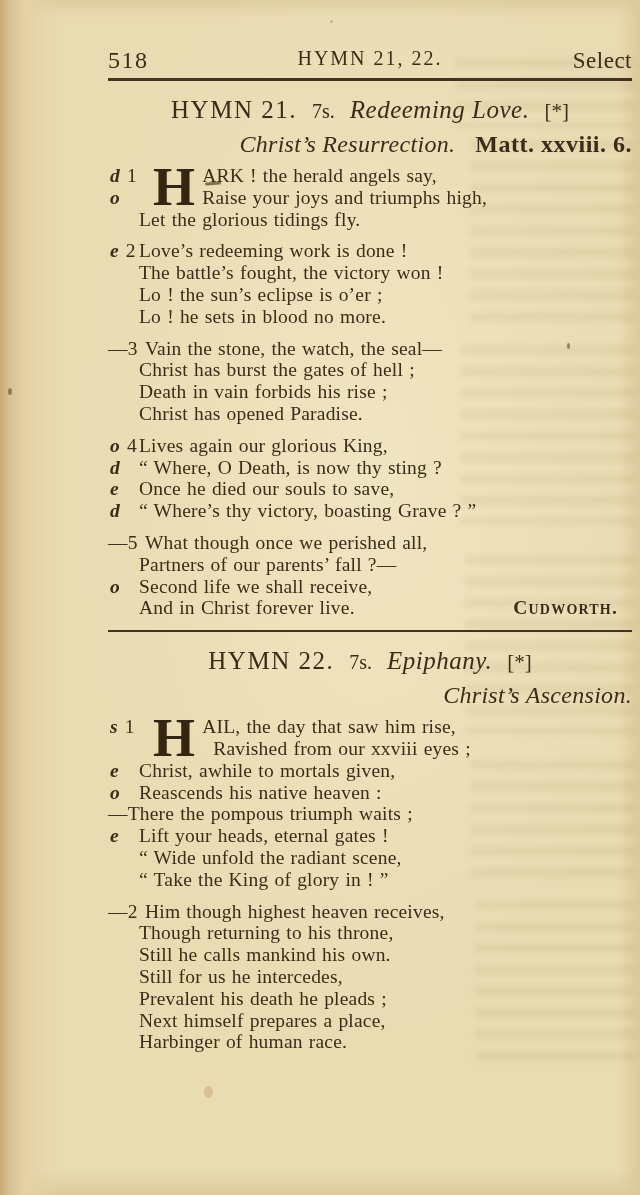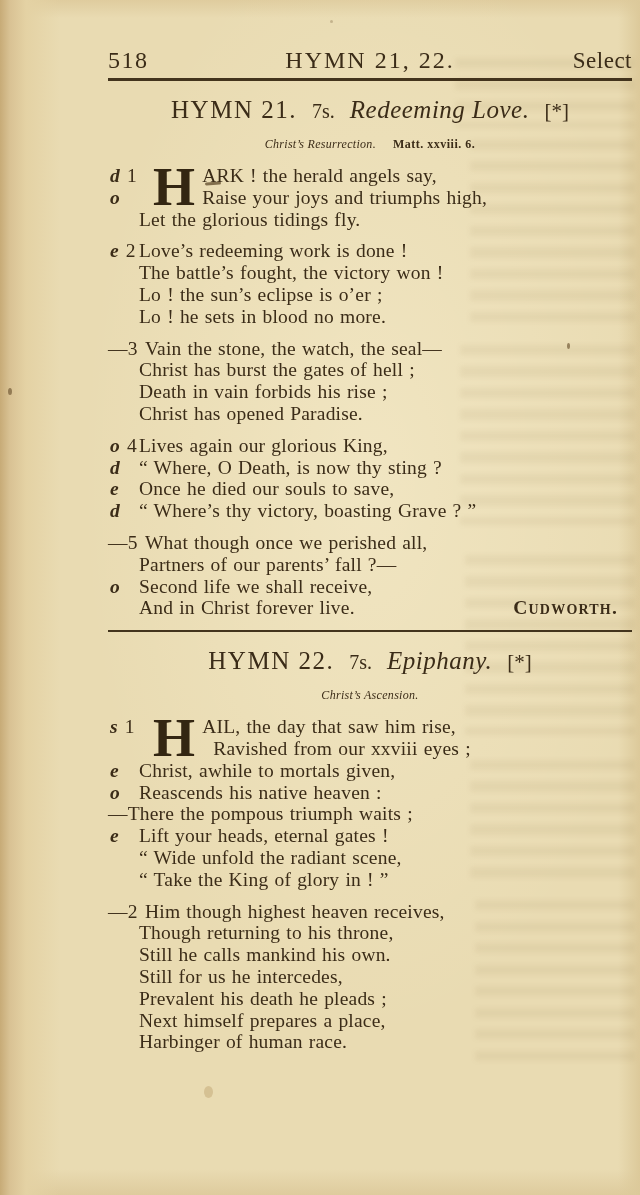--- a/index.html
+++ b/index.html
@@ -24,36 +24,36 @@
   .speck { position:absolute; background:#6d5531; border-radius:50%; opacity:.65; }
   .mark-dash { position:absolute; background:#4a3416; height:3px; border-radius:2px; opacity:.65; transform:rotate(-4deg); }
 
   .content { position:absolute; left:108px; top:0; width:524px;margin-top:36px; }
 
   .header-row {
     display:flex; justify-content:space-between; align-items:baseline;
     padding-top:11px; height:31px;
   }
   .page-num { font-size:24px; letter-spacing:1.5px; }
-  .running-title { font-size:24px; letter-spacing:2px; position:absolute; left:50%; transform:translateX(-50%); }
+  .running-title { font-size:20px; letter-spacing:2px; position:absolute; left:50%; transform:translateX(-50%); }
   .section-label { font-size:23px; letter-spacing:.5px; }
 
   .rule { border:none; border-top:3px solid #43341d; margin:0; width:100%; }
   .rule.thin { border-top-width:2.5px; }
 
   .hymn-heading {
     display:flex; justify-content:center; align-items:baseline; gap:15px;
     margin-top:15px; white-space:nowrap;
   }
   .h-name  { font-size:25px; letter-spacing:1.5px; }
   .h-meter { font-size:20px; }
   .h-tune  { font-size:25px; font-style:italic; letter-spacing:.5px; }
   .h-mark  { font-size:21px; }
 
-  .subtitle-row { text-align:center; margin-top:8px; font-size:12px; line-height:24px; }
+  .subtitle-row { text-align:right; margin-top:8px; font-size:24px; line-height:24px; }
   .subtitle-row .sub { font-style:italic; letter-spacing:.3px; }
   .subtitle-row .scrip { font-weight:600; margin-left:14px; letter-spacing:.5px; }
 
   .verses { margin-top:9px; font-size:19.5px; }
   .verse  { margin-bottom:10px; }
   .vline  { position:relative; padding-left:31px; line-height:21.8px; white-space:nowrap;
             letter-spacing:.2px; word-spacing:1px; }
   .vline.dashed { padding-left:37px; }
   .vline.joined { text-indent:-31px; }
   .marker { position:absolute; left:2px; top:0; }

